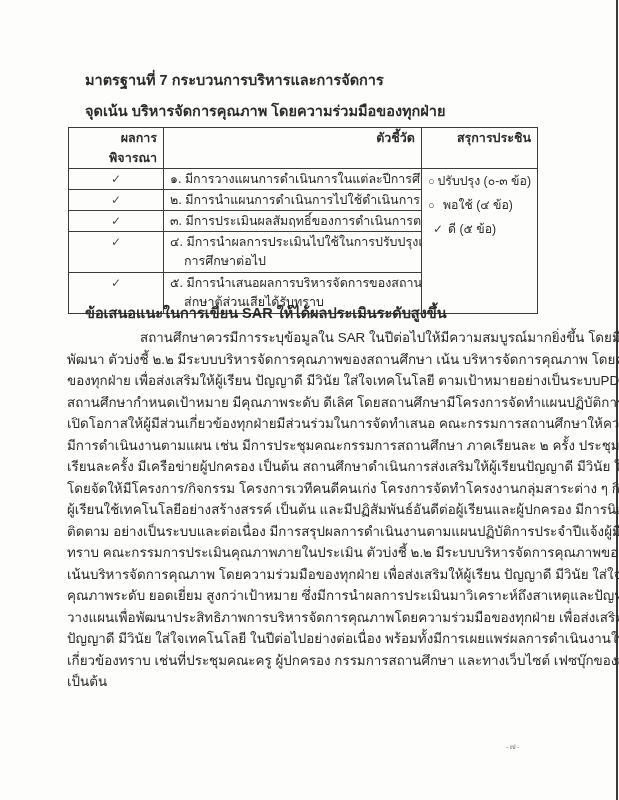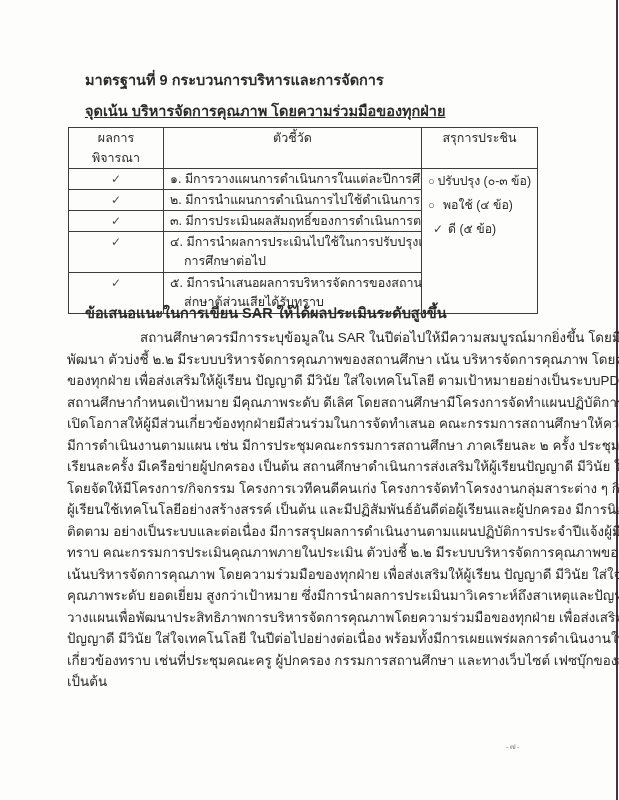--- a/index.html
+++ b/index.html
@@ -14,36 +14,36 @@
   .scan-edge{
     position:absolute;top:0;right:1px;width:2px;height:800px;
     background:#3a3a3a;
   }
   .doc-title{
     position:absolute;left:85px;top:68px;
     font-size:14.5px;font-weight:bold;white-space:nowrap;
   }
   .doc-subtitle{
     position:absolute;left:85px;top:99px;
-    font-size:14.5px;font-weight:bold;white-space:nowrap;text-decoration:underline;
+    font-size:14.5px;font-weight:bold;white-space:nowrap;
   }
   table.eval{
     position:absolute;left:68px;top:127px;
     width:469px;border-collapse:collapse;table-layout:fixed;
     font-size:12.5px;
   }
   table.eval th,table.eval td{
     border:1px solid #3c3c3c;
     padding:0 6px;
     vertical-align:top;
     line-height:20px;
     font-weight:normal;
     overflow:hidden;
   }
-  table.eval th{font-weight:normal;text-align:center;height:19px;}
+  table.eval th{font-weight:bold;text-align:right;height:19px;}
   col.c1{width:95px;}col.c2{width:258px;}col.c3{width:116px;}
   td.chk{text-align:center;color:#4a4a4a;font-size:12px;}
   tr.r1 td{height:19px;}
   tr.r2 td{height:39px;}
   td.ind div{white-space:nowrap;}
   td.ind .cont{padding-left:14px;font-family:Liberation Mono, monospace;}
   td.summary{vertical-align:top;padding-top:4px;}
   .opt{display:flex;align-items:flex-start;line-height:24px;white-space:nowrap;font-size:12.3px;}
   .opt .marker{width:15px;display:inline-block;font-size:11px;color:#3f3f3f;}
   .opt.sel .marker{padding-left:5px;font-size:12px;}
@@ -61,21 +61,21 @@
     position:absolute;left:506px;top:740px;
     font-size:8px;color:#8a8a8a;letter-spacing:1px;
   }
 </style>
 </head>
 <body>
 
 <div class="page">
   <div class="scan-edge"></div>
 
-  <div class="doc-title">มาตรฐานที่ 9 กระบวนการบริหารและการจัดการ</div>
+  <div class="doc-title">มาตรฐานที่ 7 กระบวนการบริหารและการจัดการ</div>
   <div class="doc-subtitle">จุดเน้น บริหารจัดการคุณภาพ  โดยความร่วมมือของทุกฝ่าย</div>
 
   <table class="eval">
     <colgroup>
         <col class="c1">
         <col class="c2">
         <col class="c3">
       </colgroup>
     <tbody>
         <tr>

